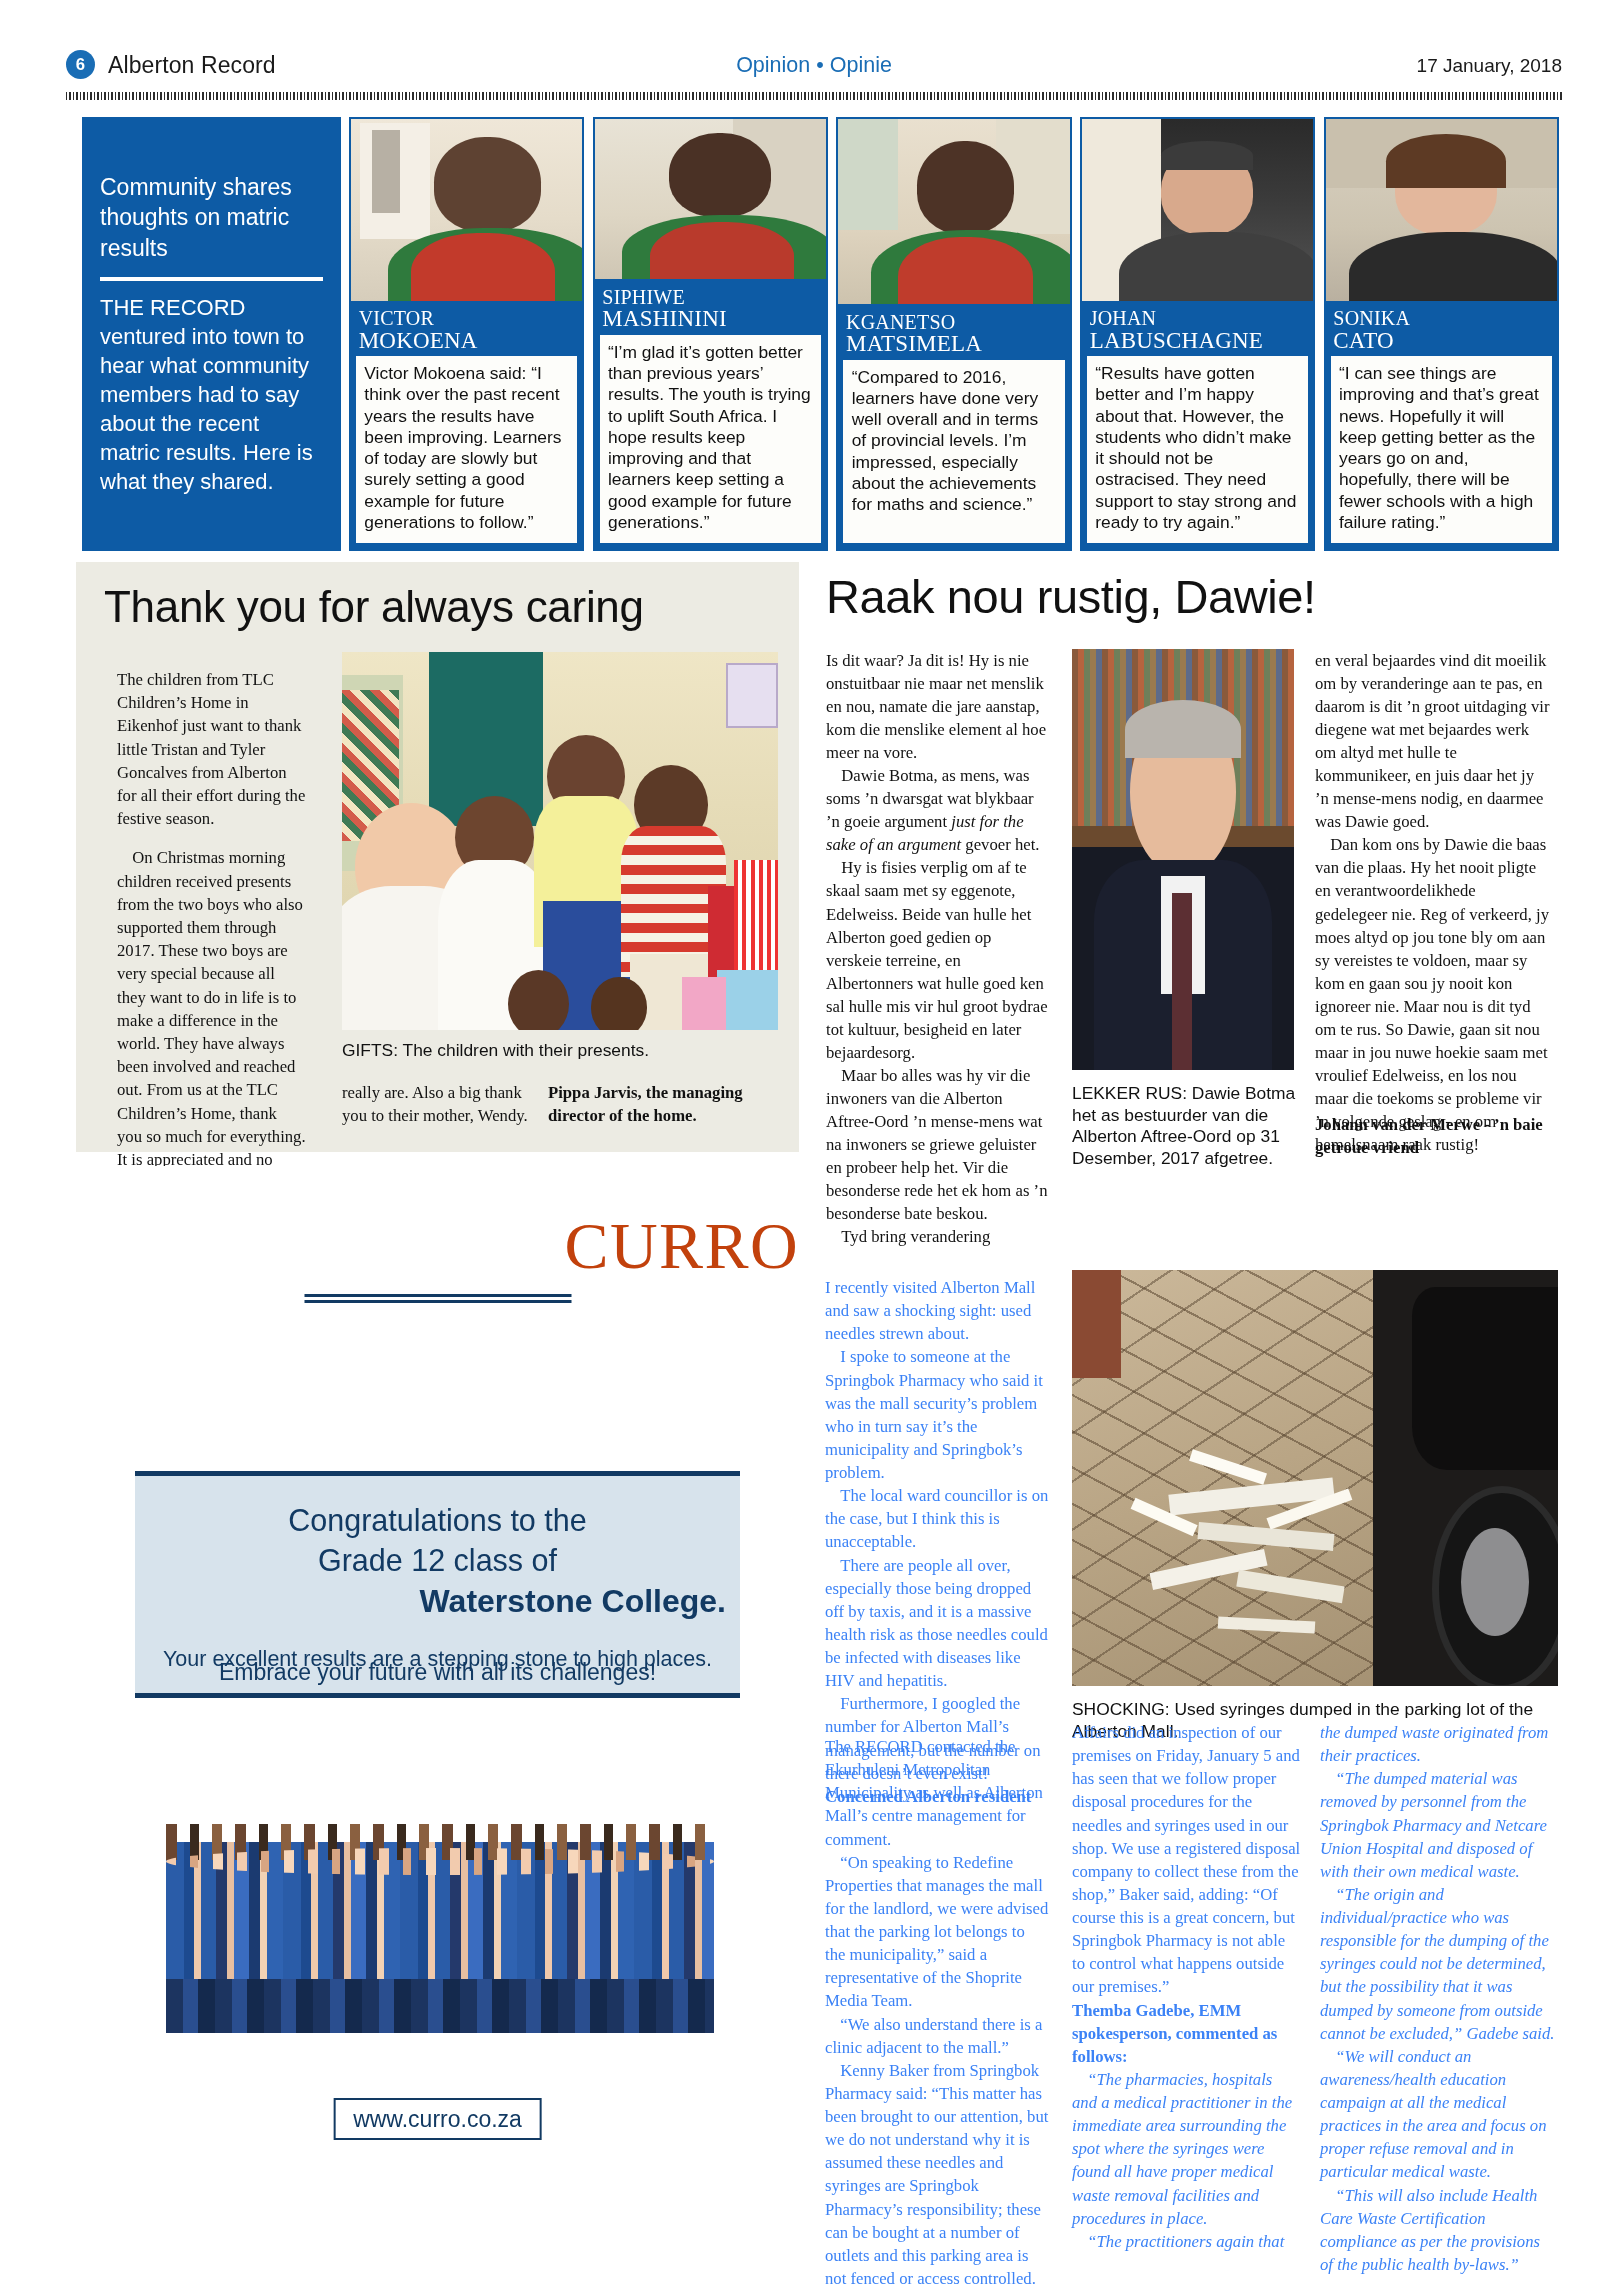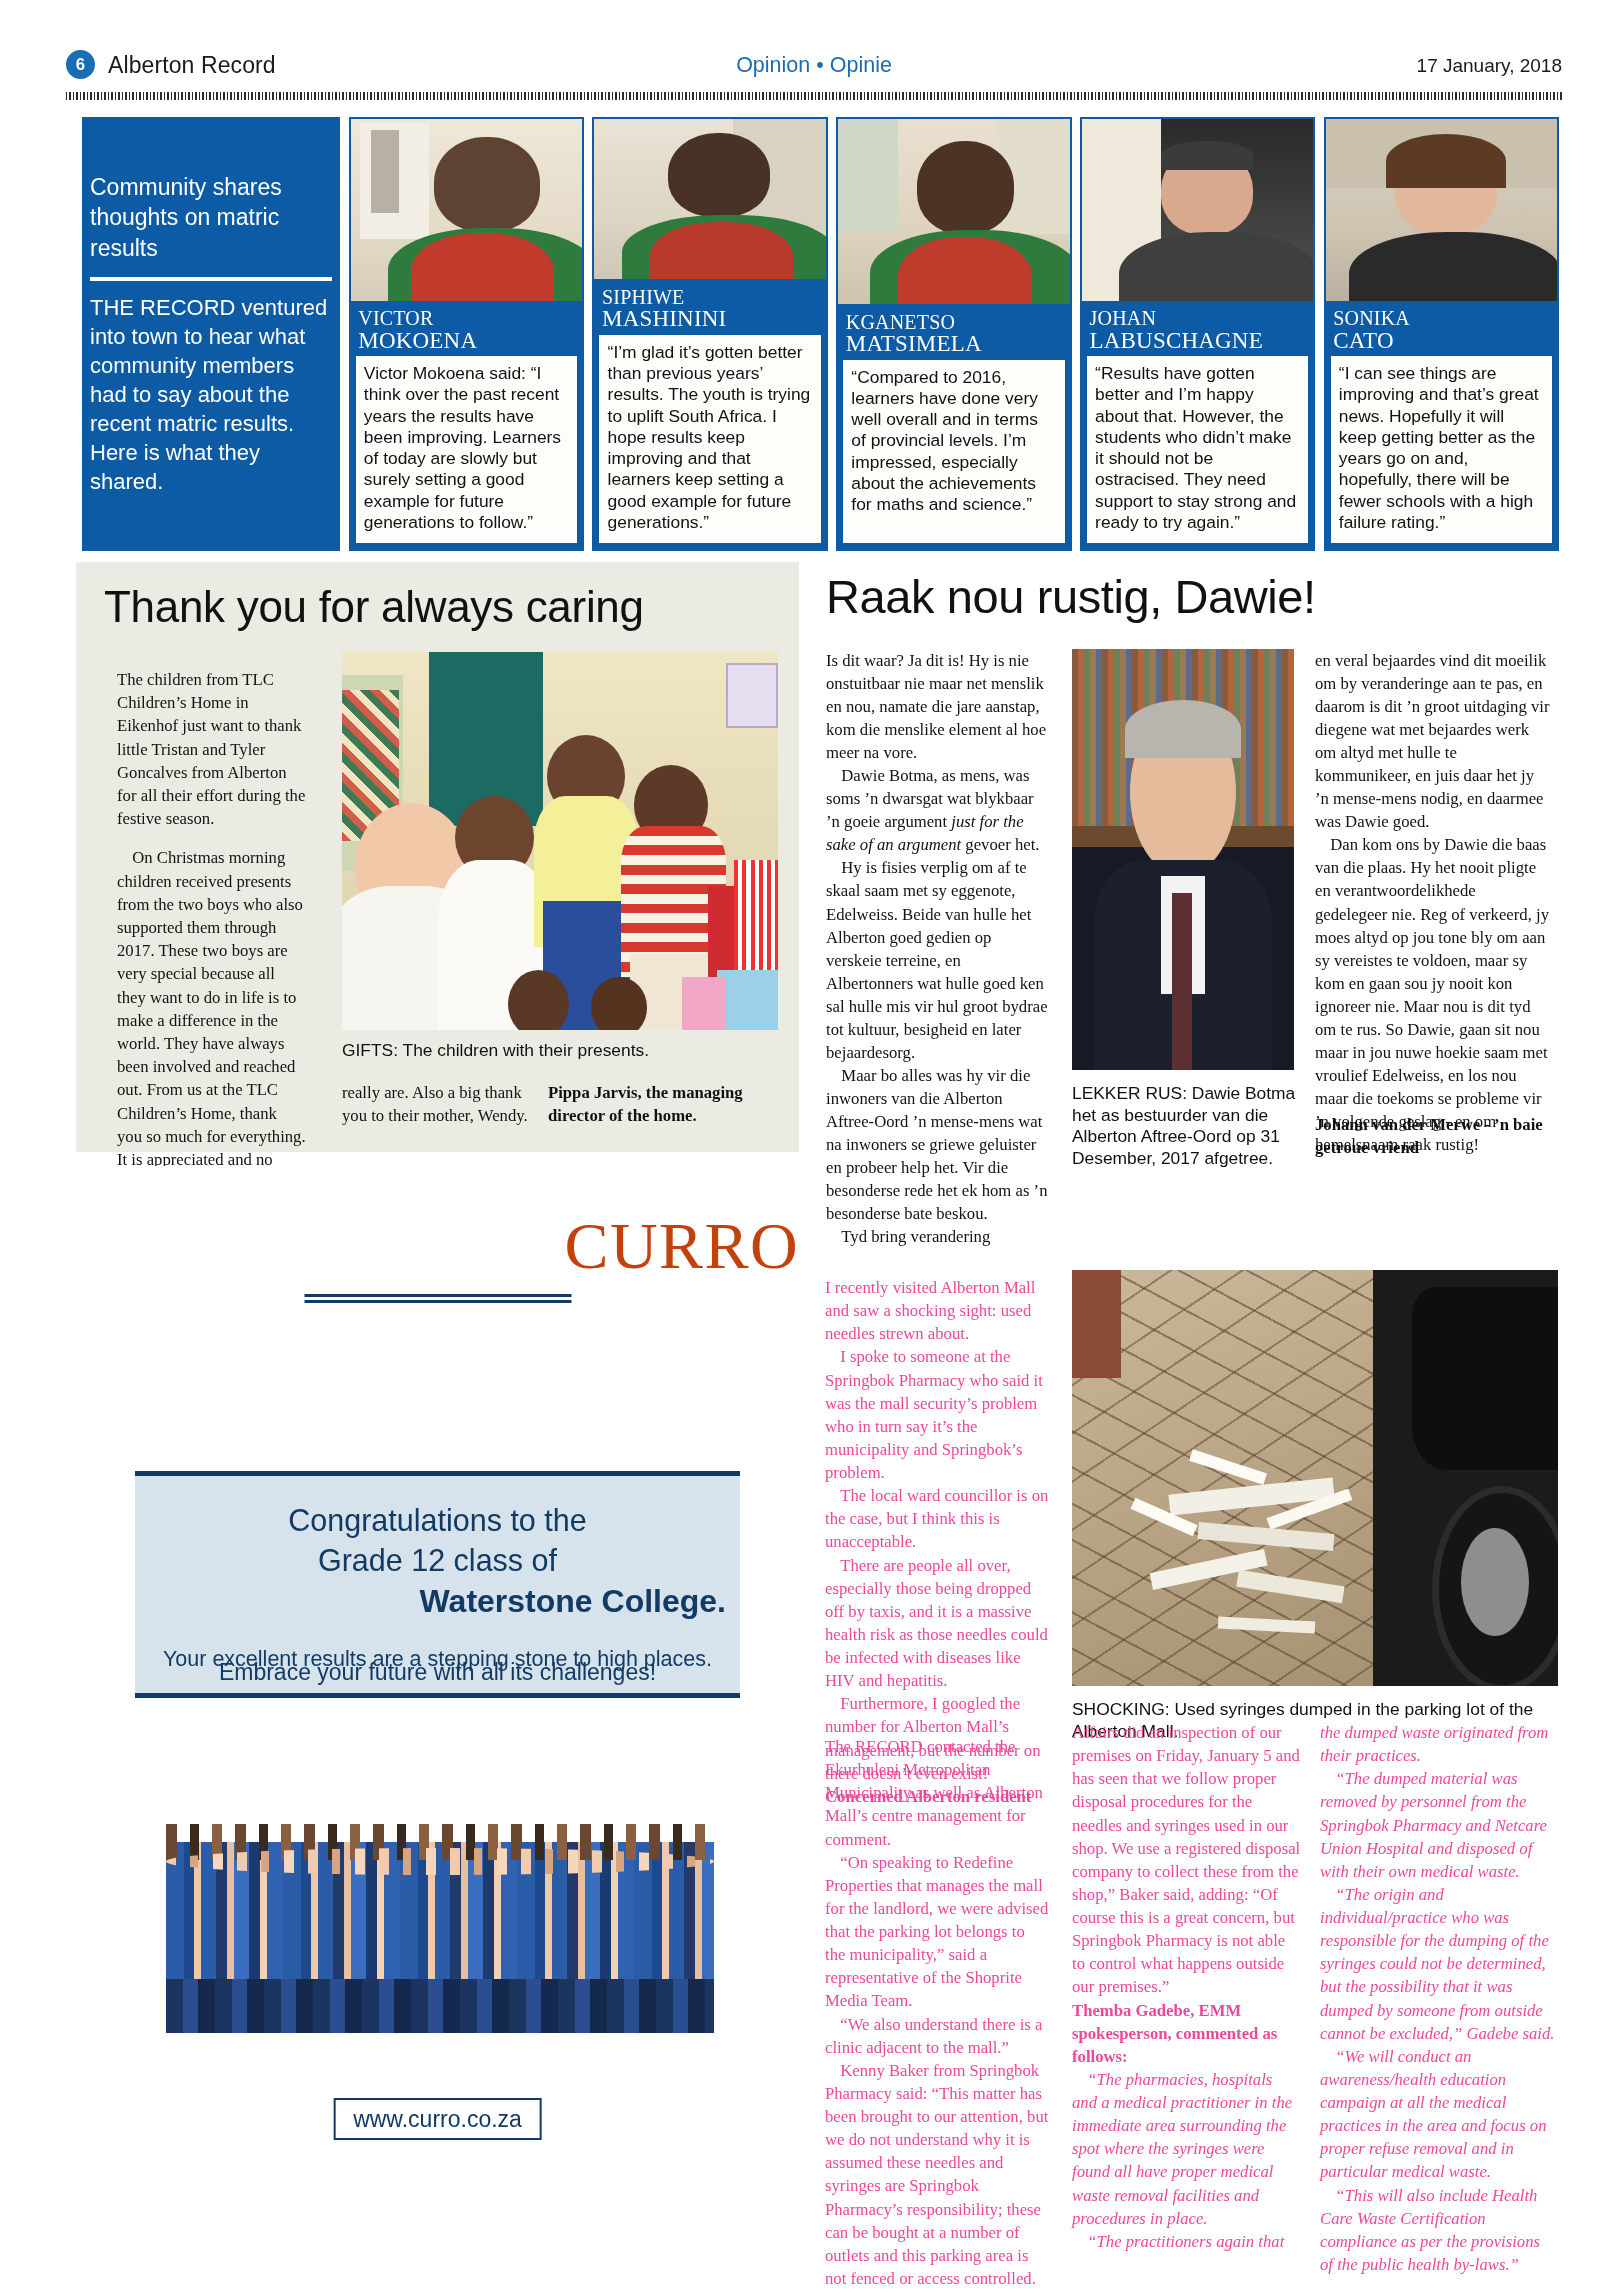--- a/index.html
+++ b/index.html
@@ -18,21 +18,21 @@
          display:flex;align-items:center;justify-content:center;}
   .paper-name{position:absolute;left:42px;top:2.8px;font-size:23px;color:#1a1a1a;letter-spacing:0.1px;}
   .section-name{position:absolute;left:50%;transform:translateX(-50%);top:4.2px;
                 font-size:21.5px;color:#1a6db5;white-space:nowrap;}
   .issue-date{position:absolute;right:0;top:5.6px;font-size:19px;color:#1a1a1a;}
   .rule-hatch{position:absolute;left:66px;top:92px;width:1496px;height:7.6px;
     background:repeating-linear-gradient(to right,#2b2b2b 0px,#2b2b2b 1.4px,#ffffff 1.4px,#ffffff 3.5px);}
 
   
   .voxstrip{position:absolute;left:82px;top:117px;width:1477px;height:434px;display:flex;gap:8.3px;}
-  .vox-intro{width:265px;background:#0d5ba5;color:#ffffff;padding:0 8px;box-sizing:border-box;
+  .vox-intro{width:265px;background:#0d5ba5;color:#ffffff;padding:0 18px;box-sizing:border-box;
              display:flex;flex-direction:column;justify-content:center;}
   .vox-intro h2{font-size:23px;line-height:1.33;font-weight:400;margin:0;}
   .vox-intro .divider{height:3.5px;background:#ffffff;margin:14px 0 12.5px 0;width:100%;}
   .vox-intro p{font-size:22px;line-height:1.32;margin:0;font-weight:400;}
 
   .vox-card{width:242px;display:flex;flex-direction:column;background:#0d5ba5;}
   .vox-photo{height:189px;width:100%;position:relative;overflow:hidden;background:#c8bfae;
              border:2.8px solid #0d5ba5;box-sizing:border-box;}
   .vox-name{color:#ffffff;padding:5.6px 8.3px 4.2px 9.7px;line-height:1.02;font-family:Liberation Serif, serif;}
   .vox-name .fn{display:block;font-size:20px;letter-spacing:0.2px;}
@@ -89,21 +89,21 @@
   .curro-box .l3{font-size:32px;color:#123a63;font-weight:bold;line-height:1.32;text-align:right;}
   .curro-box .l4{font-size:21.5px;color:#123a63;margin-top:25px;}
   .curro-tag{position:absolute;left:0;right:0;top:493px;text-align:center;font-size:23px;color:#123a63;}
   .curro-photo{position:absolute;left:90px;top:569px;width:548px;height:298px;overflow:hidden;}
   .curro-url{position:absolute;left:50%;transform:translateX(-50%);top:932px;
              border:2.8px solid #123a63;padding:5.6px 18px;font-size:23px;color:#123a63;background:#fff;}
 
   
   .headline-3{position:absolute;left:825px;top:1195px;width:774px;font-size:44px;color:#111;
               font-weight:400;letter-spacing:-0.3px;}
-  .a3c{position:absolute;font-family:"Liberation Serif",serif;font-size:16.7px;line-height:1.385;color:#ec4899;}
+  .a3c{position:absolute;font-family:"Liberation Serif",serif;font-size:16.7px;line-height:1.385;color:#3b82f6;}
   .a3c p{margin:0;}
   .a3c p.indent{text-indent:15.3px;}
   .a3c p.b{font-weight:bold;}
   .a3c p.i{font-style:italic;}
   .a3-col1{left:825px;top:1276px;width:224px;}
   .a3-col1b{left:825px;top:1735px;width:224px;}
   .a3-col2{left:1072px;top:1721px;width:229px;}
   .a3-col3{left:1320px;top:1721px;width:236px;}
   .a3-photo{position:absolute;left:1072px;top:1270px;width:486px;height:416px;overflow:hidden;background:#9d8f7c;}
   .cap3{position:absolute;left:1072px;top:1699px;width:486px;font-size:17.4px;line-height:1.24;color:#111;}

